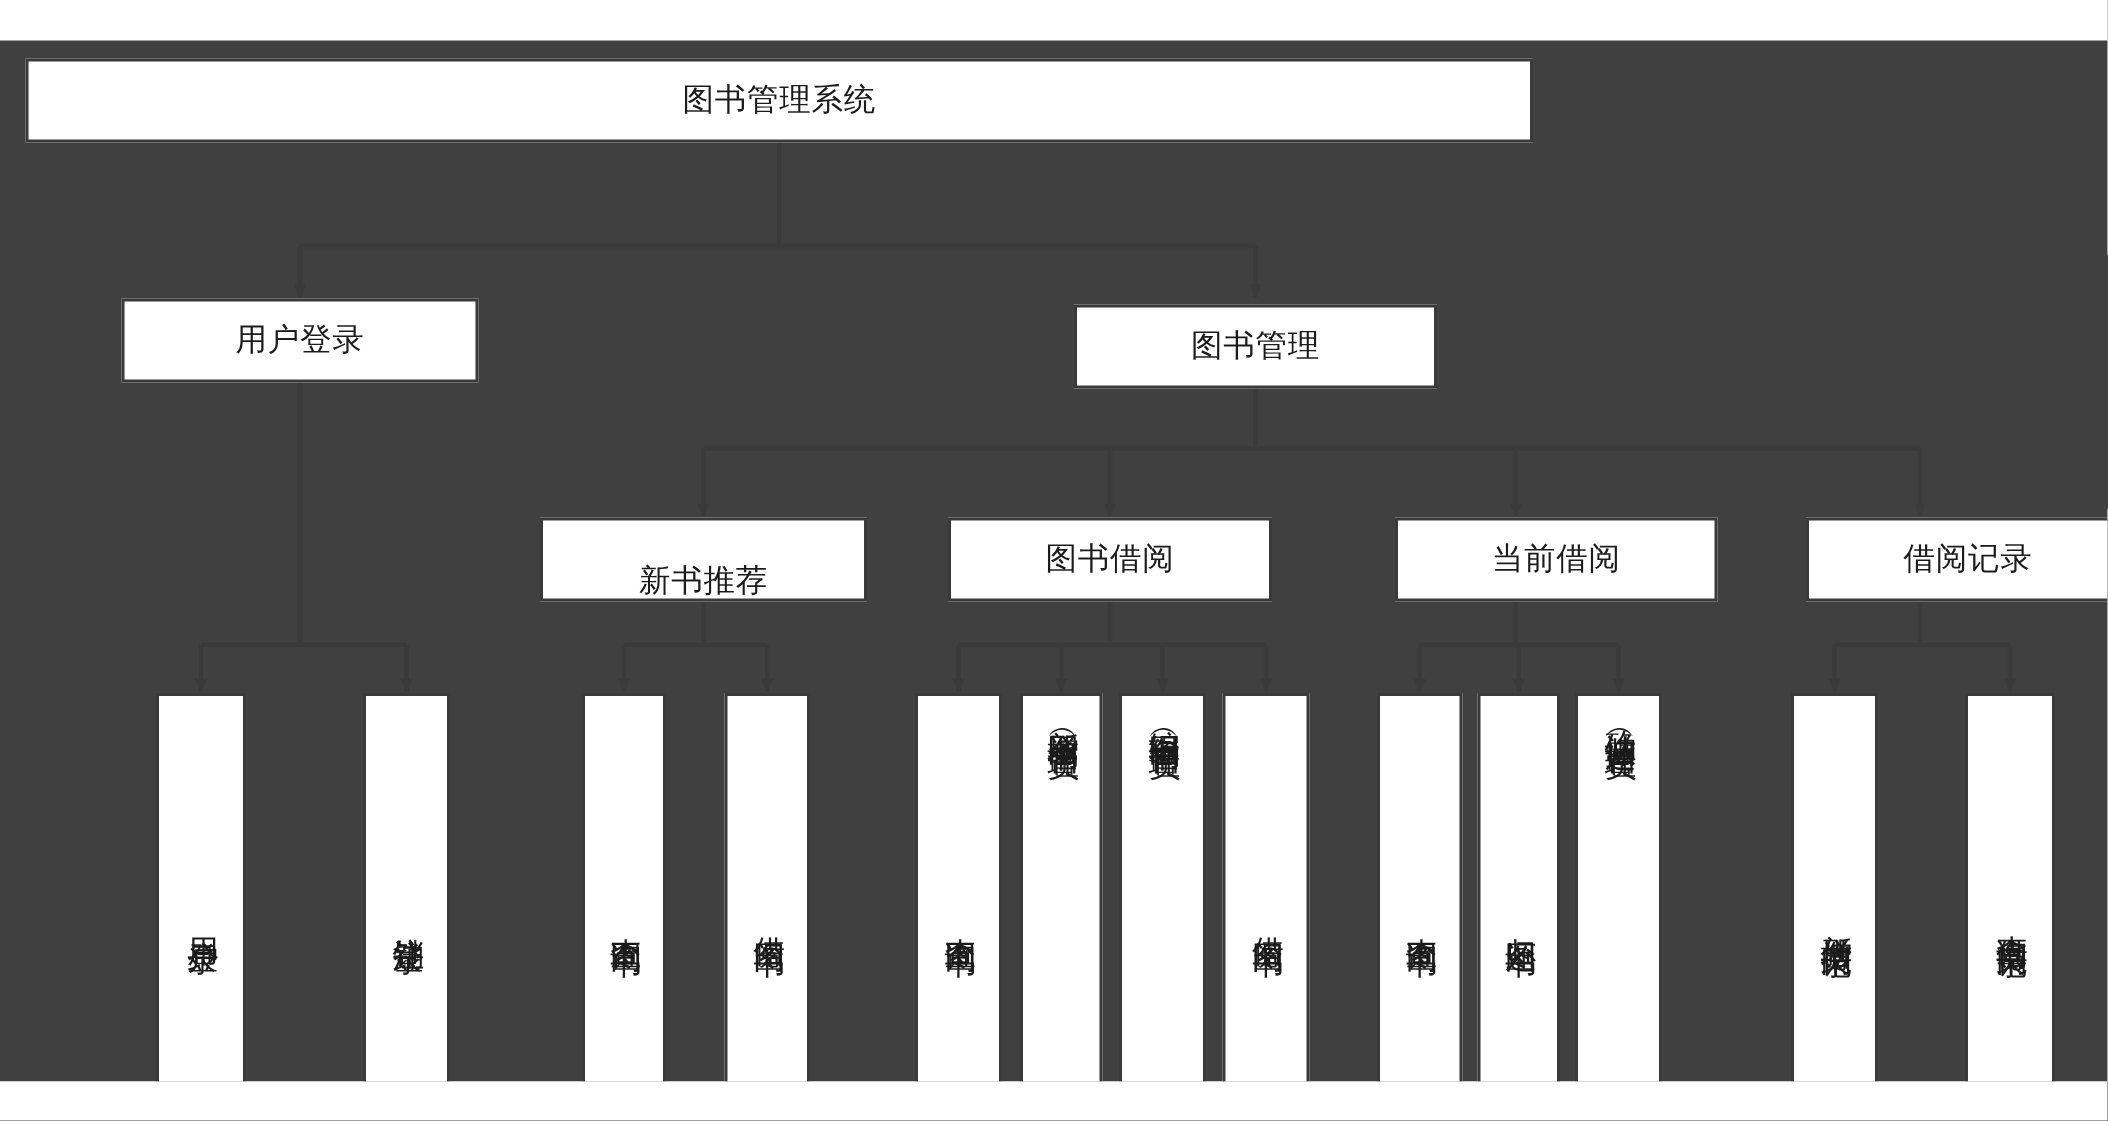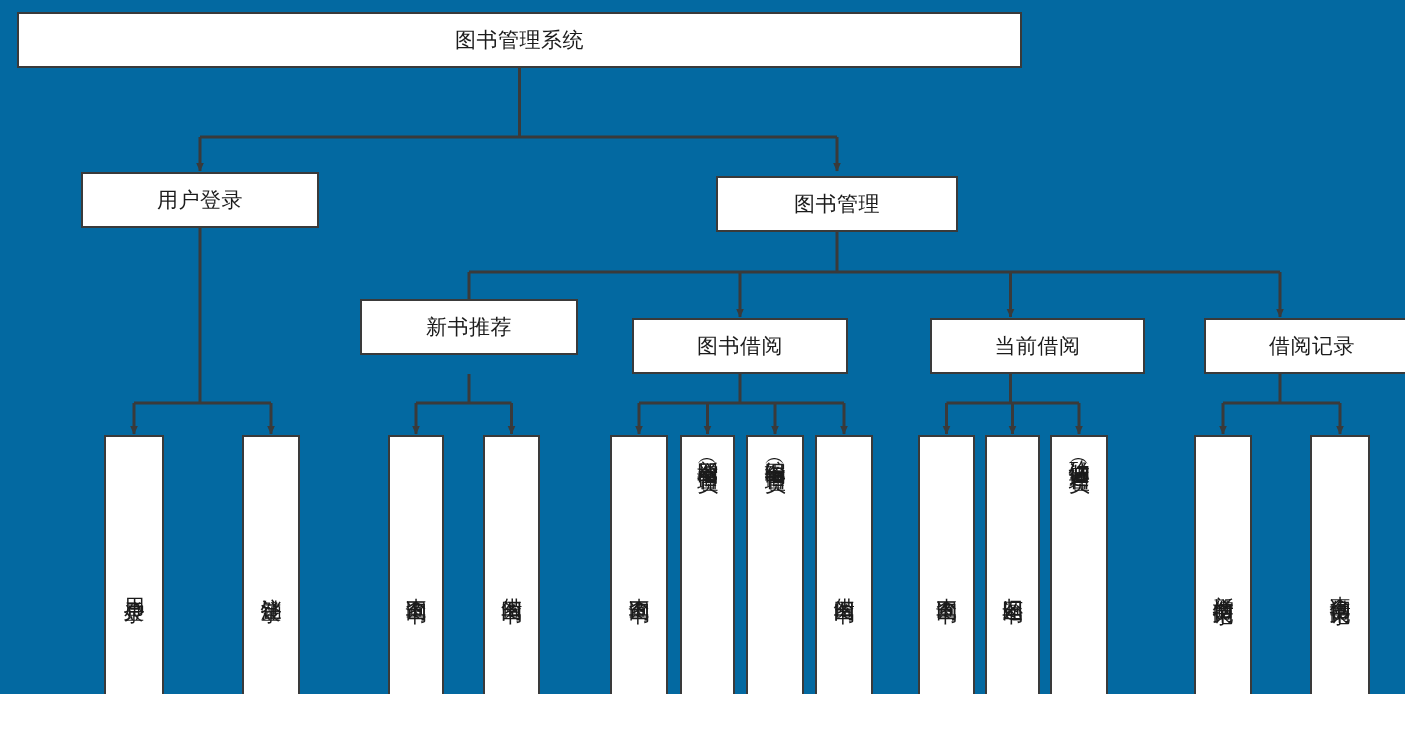--- a/index.html
+++ b/index.html
@@ -7,22 +7,23 @@
     padding: 0;
     background: #ffffff;
   }
   body {
     font-family: "Liberation Sans", "DejaVu Sans", sans-serif;
   }
   #stage {
     position: relative;
     width: 1405px;
     height: 694px;
-    background: #0369a1;
+    background: #404040;
     overflow: hidden;
+    margin-top: 27px;
   }
   #wires {
     position: absolute;
     left: 0;
     top: 0;
     width: 1405px;
     height: 747px;
   }
   .node {
     position: absolute;
@@ -116,21 +117,21 @@
   <div id="nodes">
       <div class="node h" style="left: 17px; top: 12px; width: 1005px; height: 56px;">
         <span>图书管理系统</span>
       </div>
       <div class="node h" style="left: 81px; top: 172px; width: 238px; height: 56px;">
         <span>用户登录</span>
       </div>
       <div class="node h" style="left: 716px; top: 176px; width: 242px; height: 56px;">
         <span>图书管理</span>
       </div>
-      <div class="node h" style="left: 360px; top: 299px; width: 218px; height: 56px;">
+      <div class="node h" style="left: 360px; top: 318px; width: 218px; height: 56px; align-items: flex-end;">
         <span>新书推荐</span>
       </div>
       <div class="node h" style="left: 632px; top: 318px; width: 216px; height: 56px;">
         <span>图书借阅</span>
       </div>
       <div class="node h" style="left: 930px; top: 318px; width: 215px; height: 56px;">
         <span>当前借阅</span>
       </div>
       <div class="node h" style="left: 1204px; top: 318px; width: 216px; height: 56px;">
         <span>借阅记录</span>

